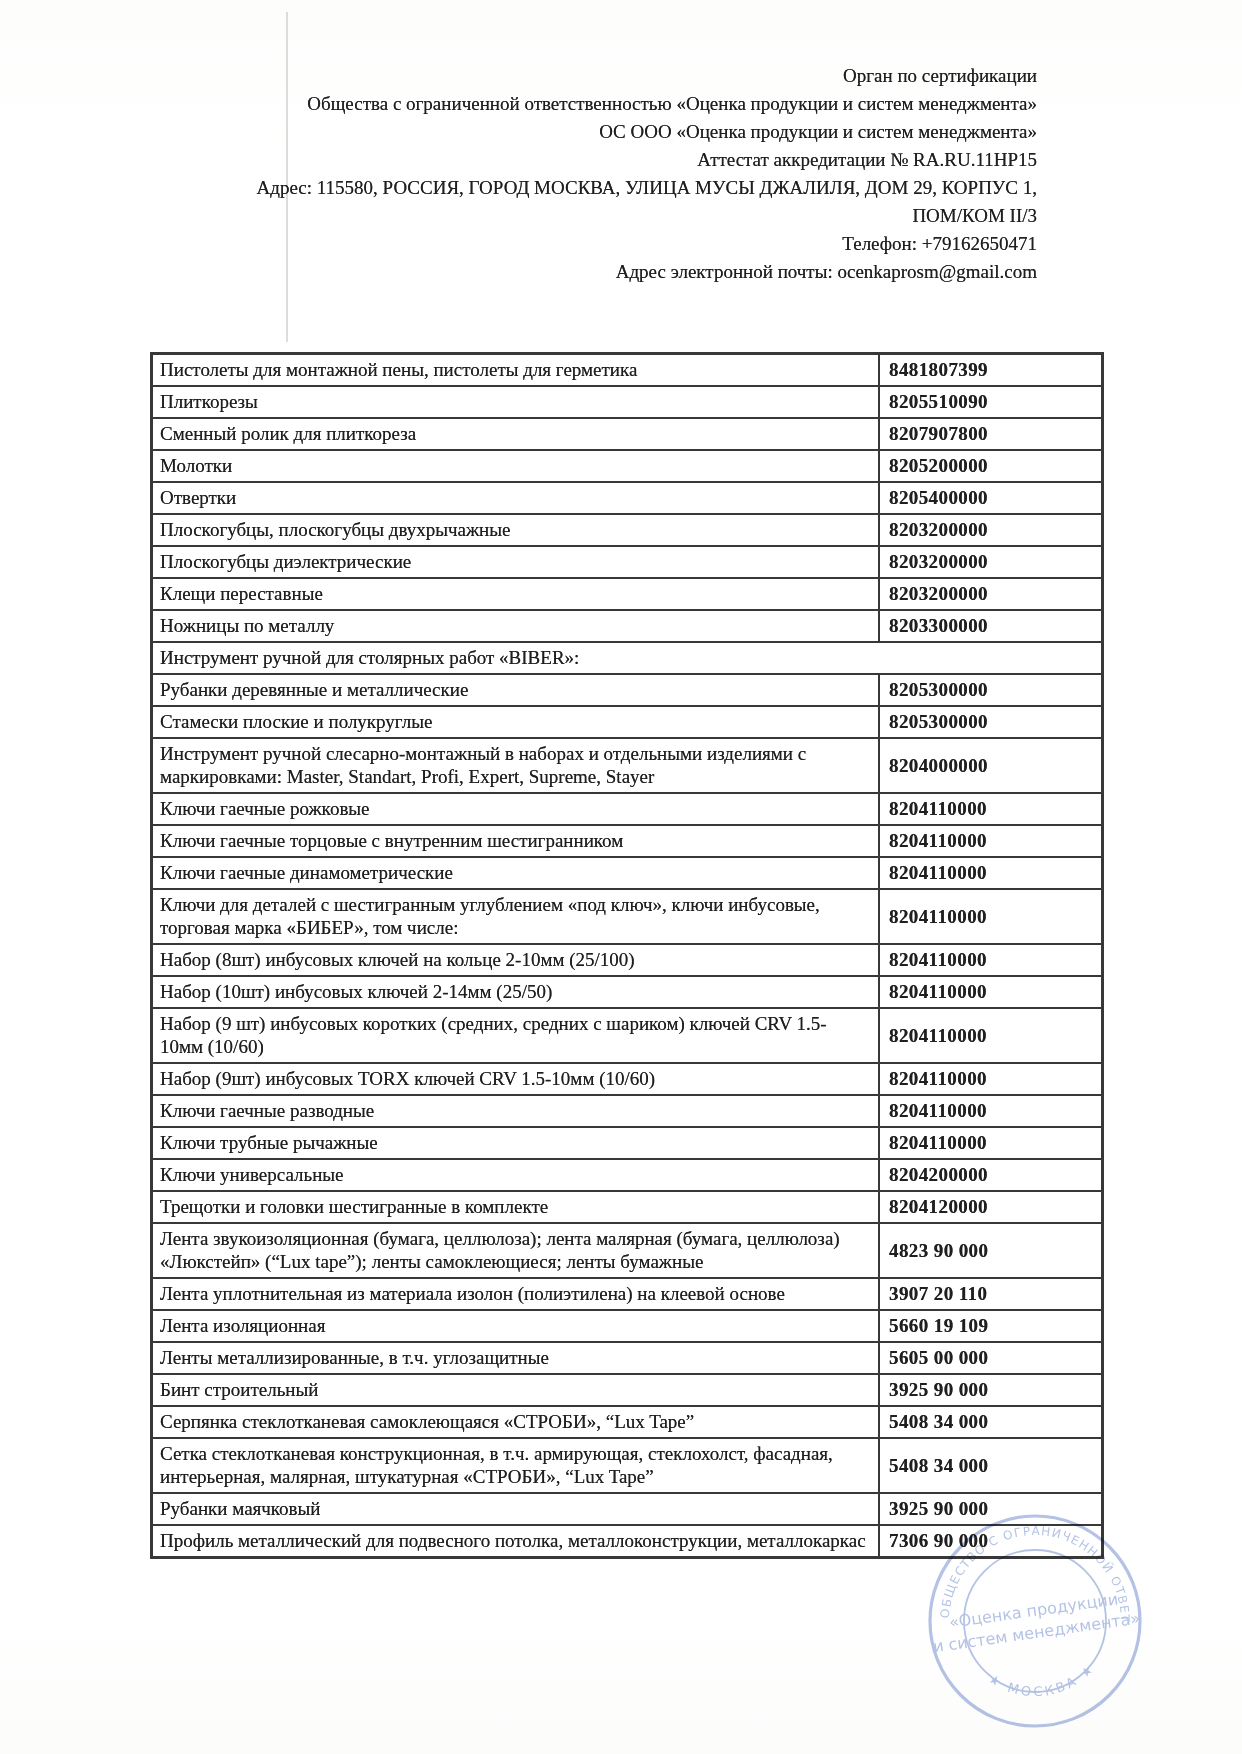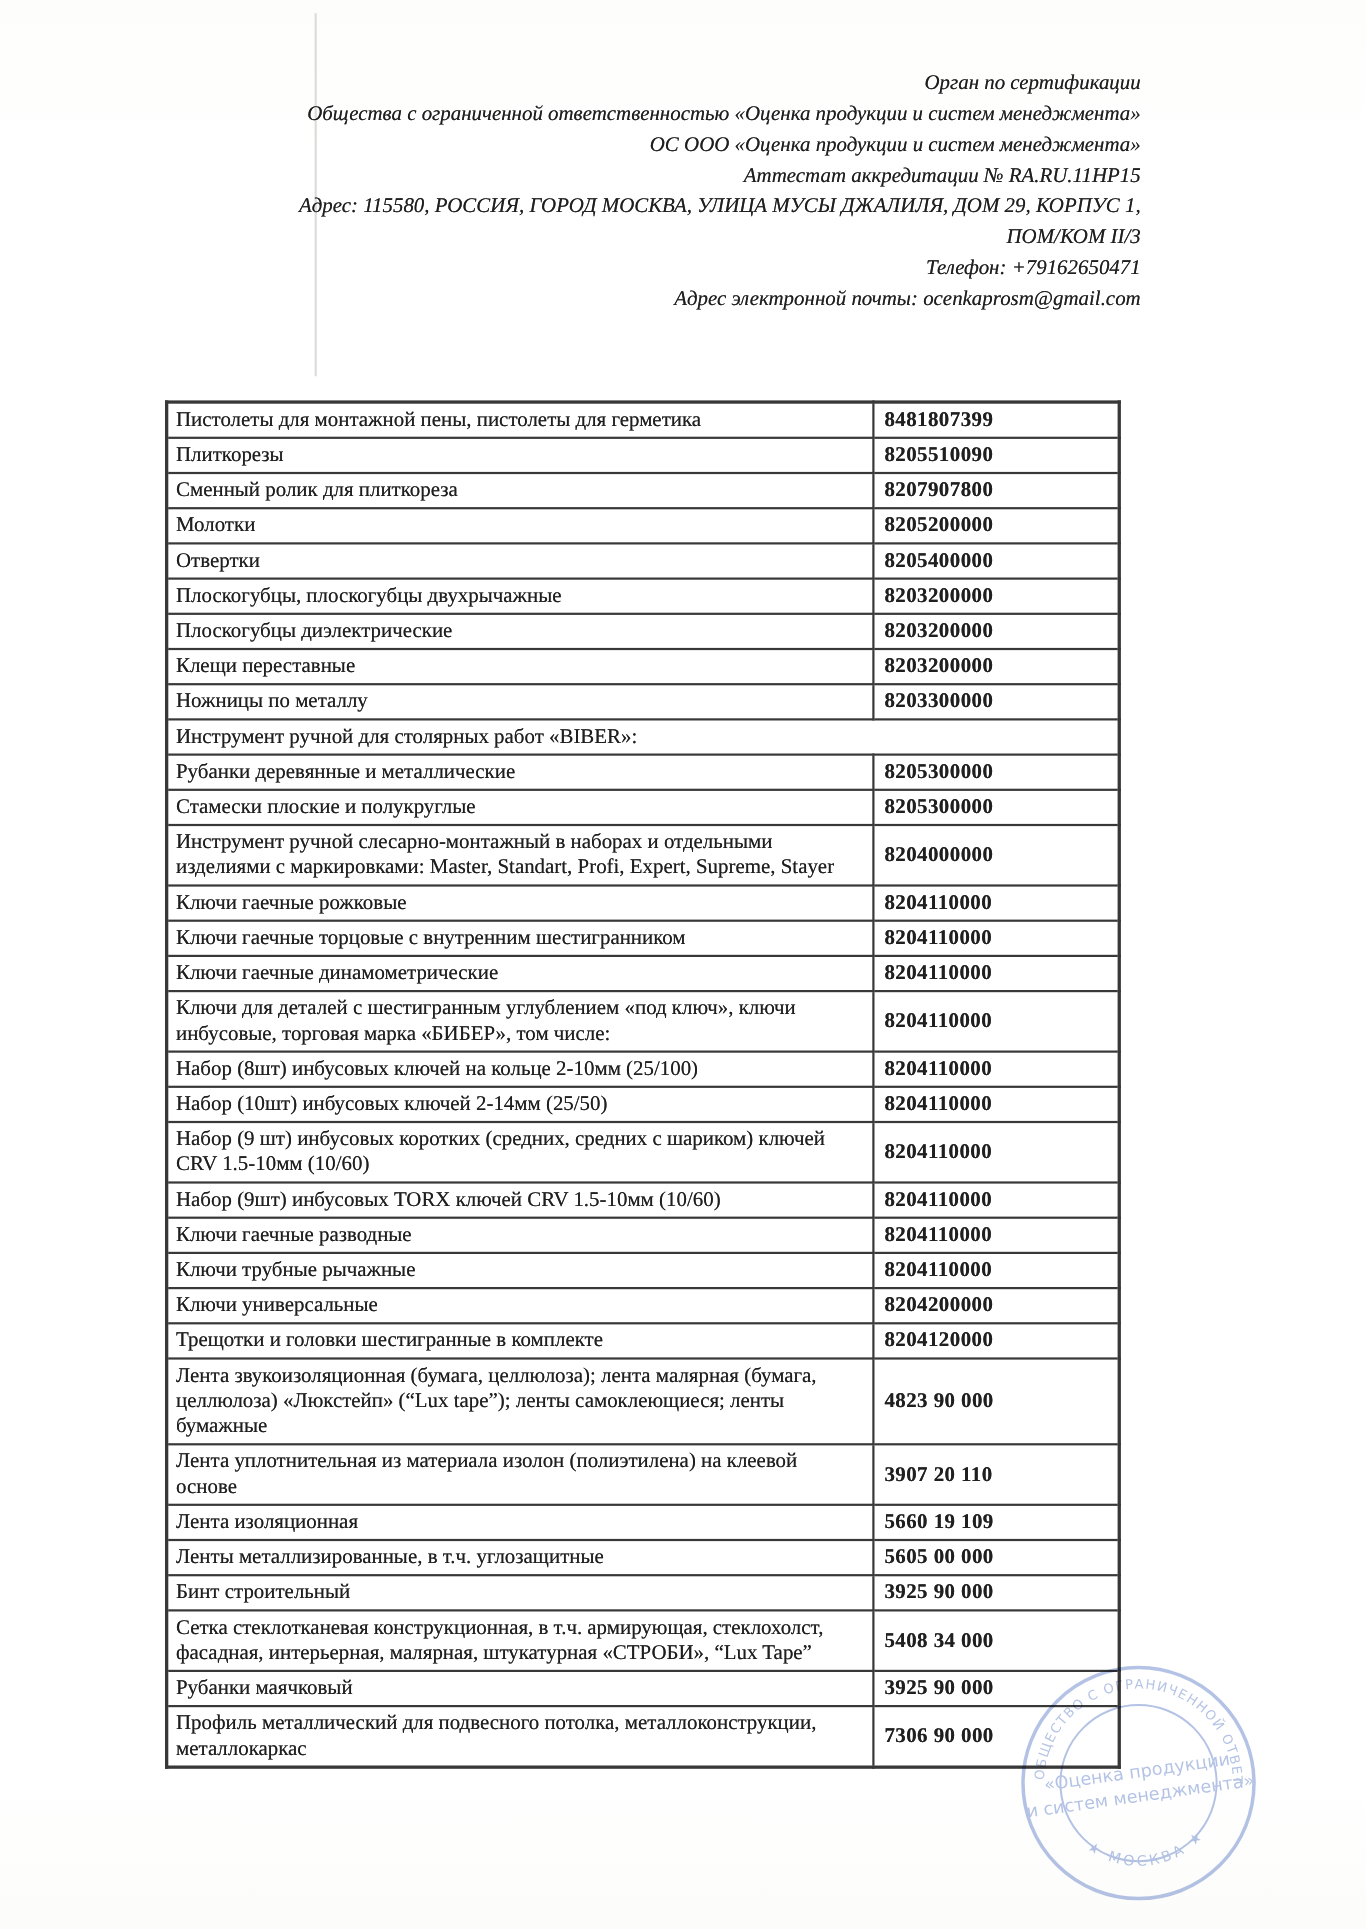--- a/index.html
+++ b/index.html
@@ -16,28 +16,26 @@
   }
   .scan-line {
     position:absolute; left:286px; top:12px; width:2px; height:330px;
     background:#dcdcd9;
   }
   .header {
     position:absolute; top:62px; right:205px; width:880px;
     text-align:right;
     font-size:19px; line-height:28px;
     text-shadow:0 0 0.6px rgba(20,20,20,0.75);
-    font-style:italic;
   }
   table.codes {
     position:absolute; left:150px; top:352px;
-    width:869px;
+    width:954px;
     border-collapse:collapse;
     table-layout:fixed;
-    margin-top:12px;
   }
   table.codes, table.codes td { border:2px solid #383838; }
   table.codes { border-width:3px; }
   td.desc {
     padding:3px 10px 4px 7px;
     font-size:19px; line-height:23px;
     vertical-align:top;
     text-shadow:0 0 0.6px rgba(20,20,20,0.75);
   }
   td.code {
@@ -188,20 +186,24 @@
           <td class="desc">Лента изоляционная</td>
           <td class="code">5660 19 109</td>
         </tr>
         <tr>
           <td class="desc">Ленты металлизированные, в т.ч. углозащитные</td>
           <td class="code">5605 00 000</td>
         </tr>
         <tr>
           <td class="desc">Бинт строительный</td>
           <td class="code">3925 90 000</td>
+        </tr>
+        <tr>
+          <td class="desc">Серпянка стеклотканевая самоклеющаяся «СТРОБИ», “Lux Tape”</td>
+          <td class="code">5408 34 000</td>
         </tr>
         <tr>
           <td class="desc">Сетка стеклотканевая конструкционная, в т.ч. армирующая, стеклохолст, фасадная, интерьерная, малярная, штукатурная «СТРОБИ», “Lux Tape”</td>
           <td class="code">5408 34 000</td>
         </tr>
         <tr>
           <td class="desc">Рубанки маячковый</td>
           <td class="code">3925 90 000</td>
         </tr>
         <tr>

